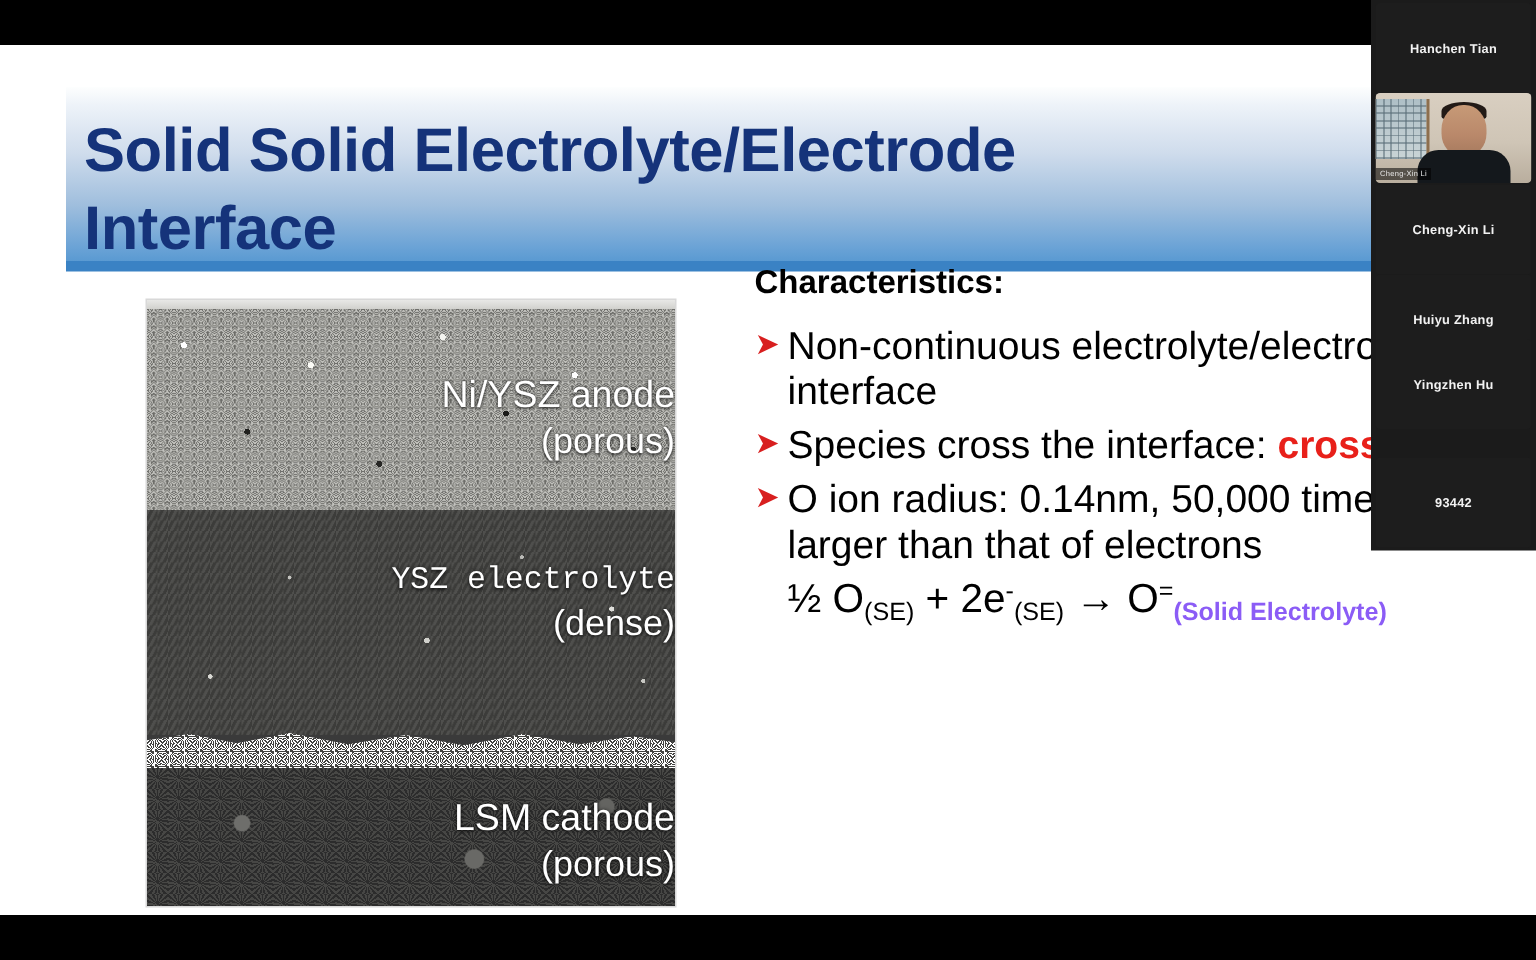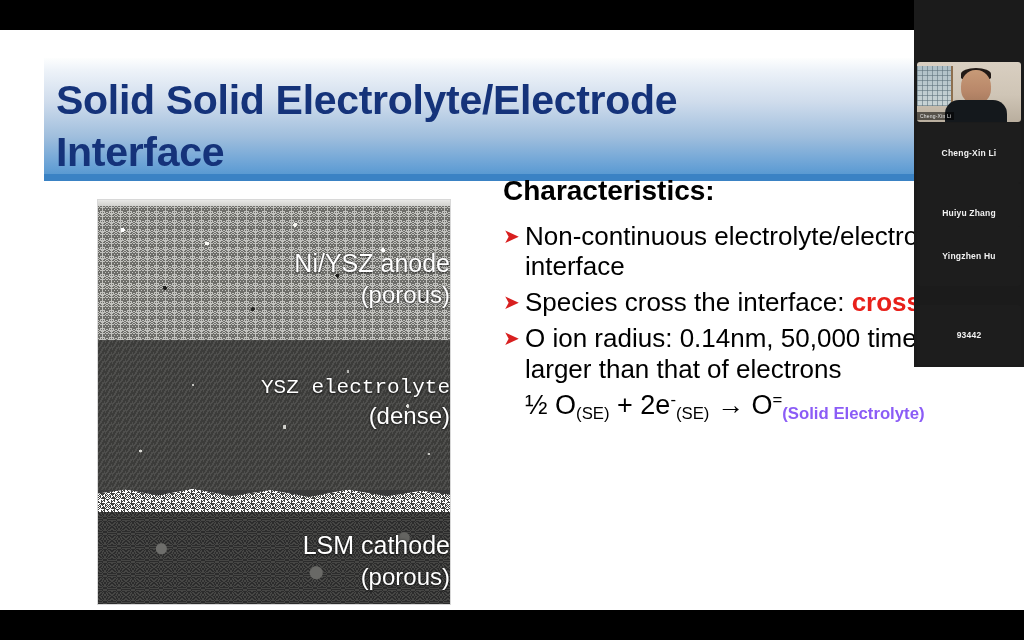--- a/index.html
+++ b/index.html
@@ -169,21 +169,21 @@
   .sem-sub { font-size: 24px; font-family: "Liberation Sans", sans-serif; margin-left: 35px; }
 
   
   #content {
     position: absolute;
     left: 503px;
     top: 145px;
     width: 460px;
   }
   .heading {
-    font-size: 28px;
+    font-size: 22px;
     font-weight: bold;
     color: #000000;
     margin: 0 0 14px 0;
     white-space: nowrap;
   }
   .bullet {
     display: flex;
     align-items: flex-start;
     margin: 0 0 6px 0;
   }
@@ -392,20 +392,23 @@
       </div>
 
 
       <div id="equation"><span>½</span>&nbsp;<span>O</span><sub>(SE)</sub>&nbsp;<span>+</span>&nbsp;<span>2e</span><sup>-</sup><sub>(SE)</sub>&nbsp;<span>→</span>&nbsp;<span>O</span><sup>=</sup><span class="eq-red">(Solid Electrolyte)</span></div>
 
     </div>
   </div>
 
   <div id="zoom-panel">
 
+    <div class="ztile" id="ztile-0">
+      <div class="ztile-name">Hanchen Tian</div>
+    </div>
 
     <div class="ztile" id="ztile-1">
       <div id="video-wall"></div>
       <div id="video-window"></div>
       <div id="video-hair"></div>
       <div id="video-head"></div>
       <div id="video-body"></div>
       <div id="video-badge">Cheng-Xin Li</div>
     </div>
 

